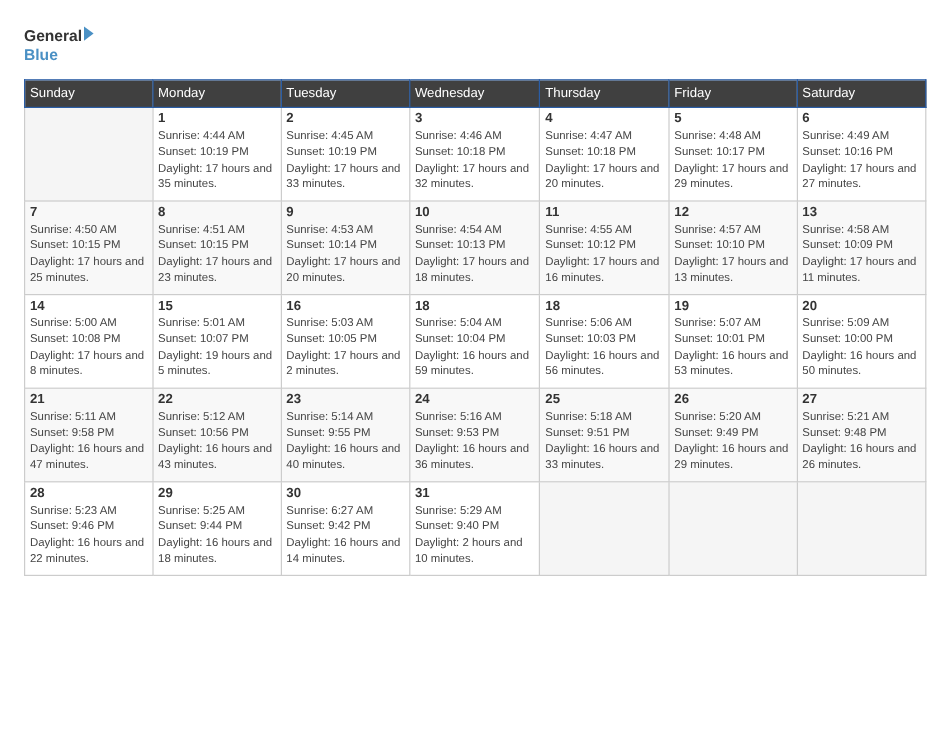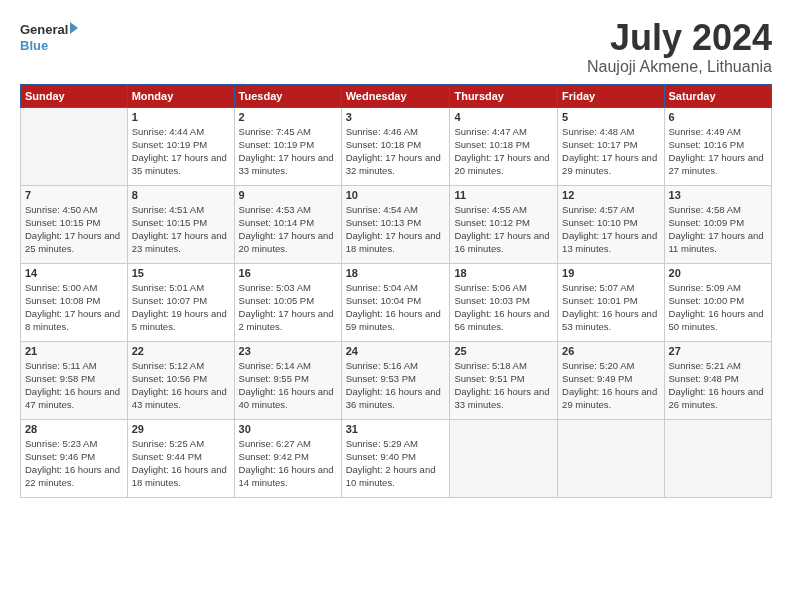--- a/index.html
+++ b/index.html
@@ -39,26 +39,26 @@
     .location {
       font-size: 16px;
       color: #555;
     }
     table {
       width: 100%;
       border-collapse: collapse;
       font-size: 10px;
     }
     thead tr th {
-      background-color: #b91c1c;
+      background-color: #404040;
       color: white;
       padding: 5px 4px;
       text-align: left;
       font-size: 11px;
-      font-weight: bold;
+      font-weight: normal;
       border: 1px solid #2a5da5;
     }
     tbody tr td {
       border: 1px solid #ccc;
       padding: 3px 4px;
       vertical-align: top;
       height: 78px;
       width: 113px;
       font-size: 9.5px;
       color: #333;
@@ -86,24 +86,20 @@
 
 <div class="page">
   <div class="header">
     <div class="logo">
   <svg width="60" height="40" viewBox="0 0 60 40" xmlns="http://www.w3.org/2000/svg">
     <text x="0" y="16" font-size="13" font-weight="bold" fill="#333" font-family="Arial">General</text>
     <polygon points="50,4 58,10 50,16" fill="#4a90c4"></polygon>
     <text x="0" y="32" font-size="13" font-weight="bold" fill="#4a90c4" font-family="Arial">Blue</text>
   </svg>
 </div>
-    <div class="title-section">
-      <div class="month-title">July 2024</div>
-      <div class="location">Naujoji Akmene, Lithuania</div>
-    </div>
   </div>
 
   <table>
     <thead>
       <tr>
         <th>Sunday</th>
         <th>Monday</th>
         <th>Tuesday</th>
         <th>Wednesday</th>
         <th>Thursday</th>
@@ -118,21 +114,21 @@
         <span class="day-num">1</span>
         <div class="day-info">
           <span>Sunrise: 4:44 AM</span><br>
           <span>Sunset: 10:19 PM</span><br>
           <span>Daylight: 17 hours and 35 minutes.</span>
         </div>
       </td>
           <td>
         <span class="day-num">2</span>
         <div class="day-info">
-          <span>Sunrise: 7:45 AM</span><br>
+          <span>Sunrise: 4:45 AM</span><br>
           <span>Sunset: 10:19 PM</span><br>
           <span>Daylight: 17 hours and 33 minutes.</span>
         </div>
       </td>
           <td>
         <span class="day-num">3</span>
         <div class="day-info">
           <span>Sunrise: 4:46 AM</span><br>
           <span>Sunset: 10:18 PM</span><br>
           <span>Daylight: 17 hours and 32 minutes.</span>

